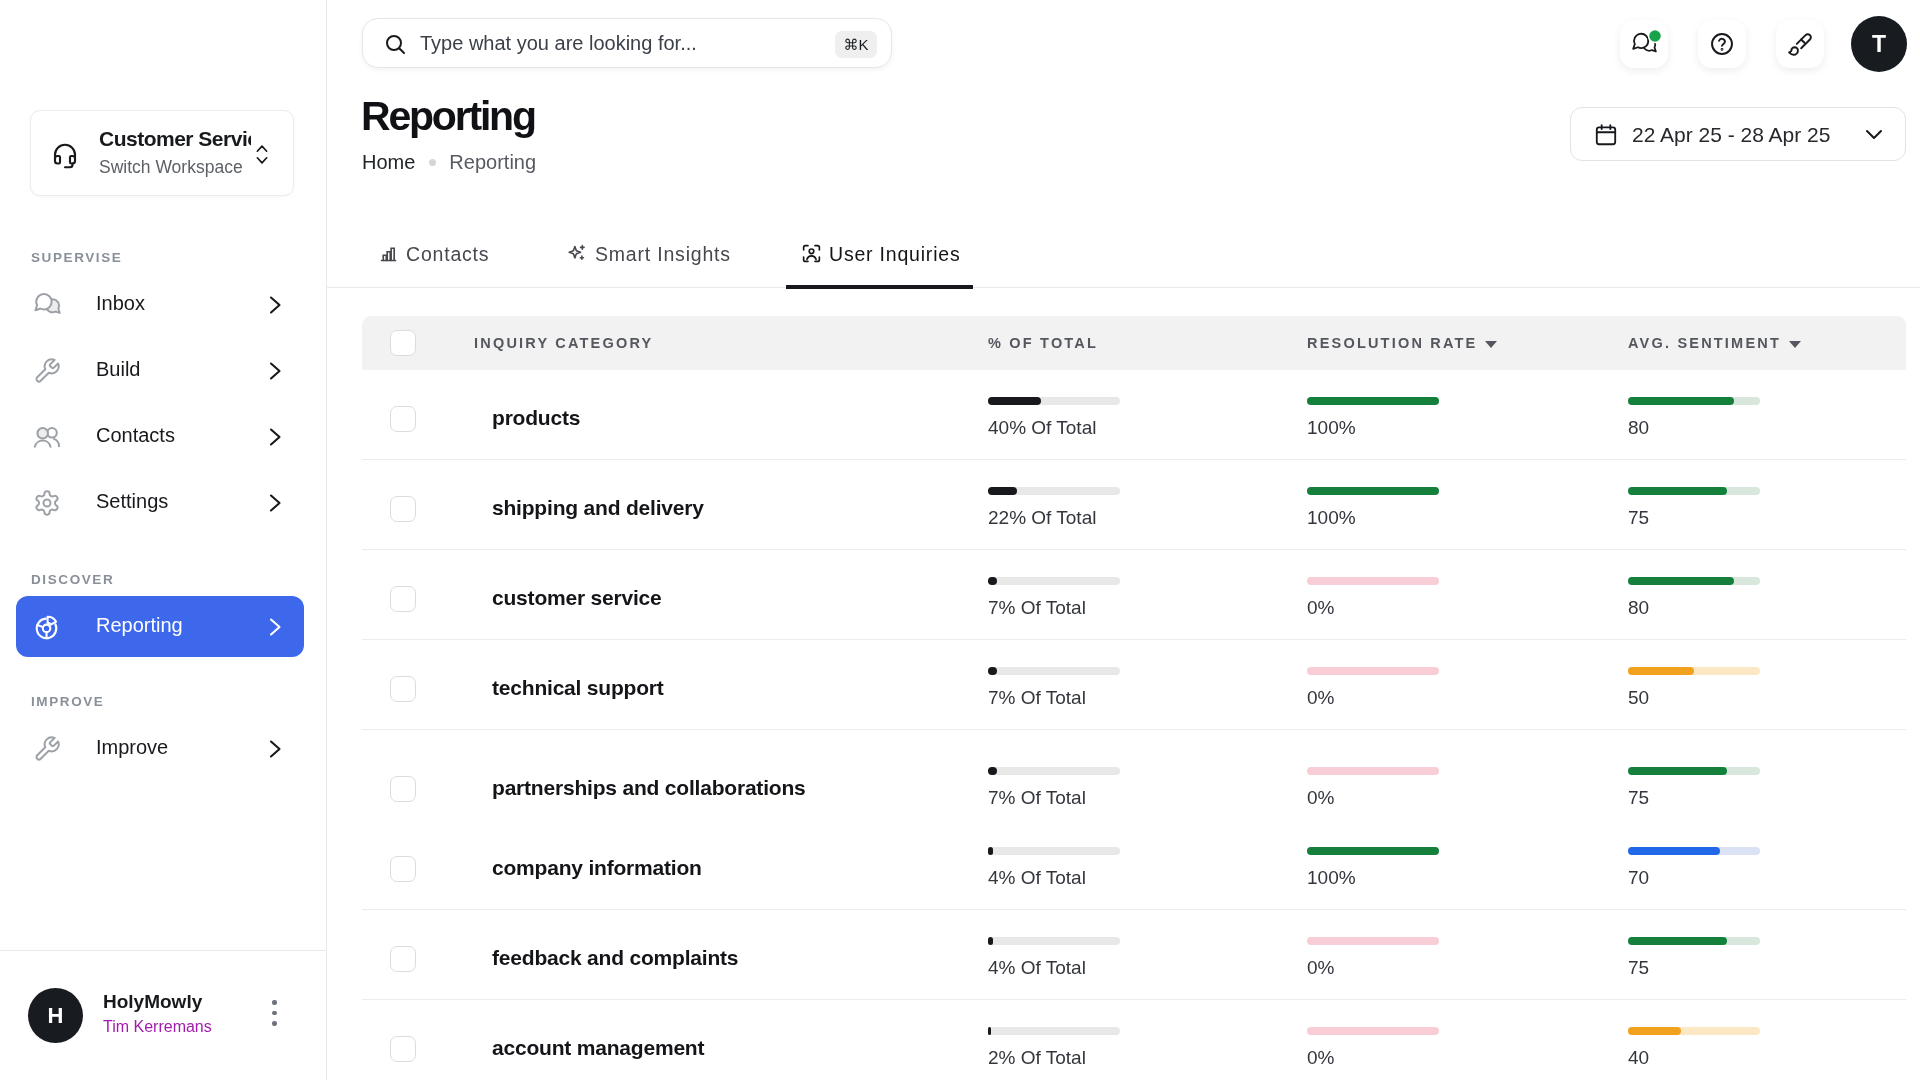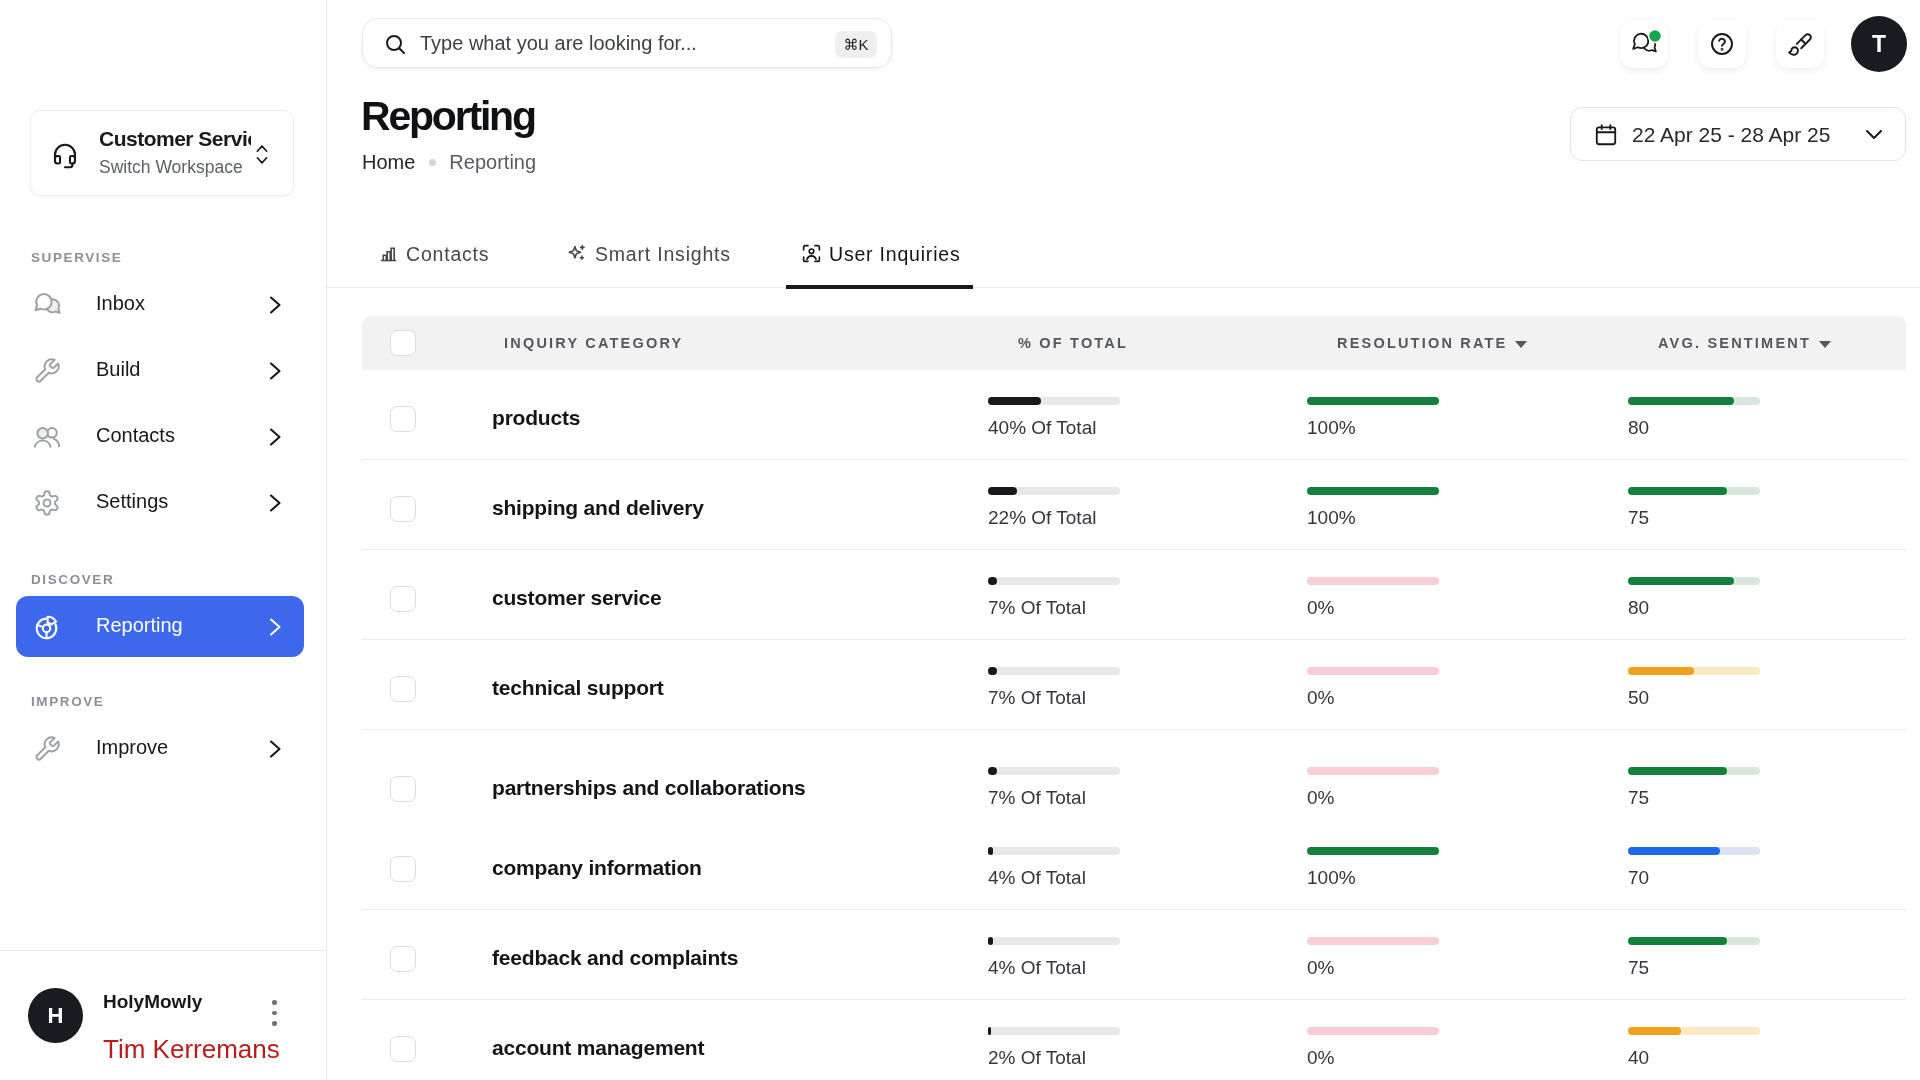--- a/index.html
+++ b/index.html
@@ -26,21 +26,21 @@
 #nav-reporting { background:#3e68ec; border-radius:12px; height:61px; }
 #nav-reporting .ntext { color:#fff; top:18px; }
 #nav-reporting .nicon { top:17px; }
 #nav-reporting .nchev { top:21px; }
 #sb-divider { position:absolute; left:0; top:950px; width:327px; height:1px; background:#e9e9e9; }
 #userrow { position:absolute; left:28px; top:988px; width:270px; height:56px; }
 #uavatar { position:absolute; left:0; top:0; width:55px; height:55px; border-radius:50%;
   background:#181b20; color:#fff; font-size:22px; font-weight:bold;
   display:flex; align-items:center; justify-content:center; }
 #uname { position:absolute; left:75px; top:3px; font-size:19px; font-weight:bold; color:#17191c; }
-#usub { position:absolute; left:75px; top:46px; font-size:26px; color:#b91c1c; }
+#usub { position:absolute; left:75px; top:30px; font-size:16px; color:#a21caf; }
 #udots { position:absolute; left:244px; top:12px; width:5px; }
 #udots span { display:block; width:4.5px; height:4.5px; border-radius:50%; background:#6c727b; margin-bottom:6px; }
 
 
 #search { position:absolute; left:362px; top:18px; width:530px; height:50px;
   border:1px solid #e7e7e7; border-radius:16px; background:#fff;
   box-shadow:0 2px 5px rgba(0,0,0,0.05); }
 #search .ph { position:absolute; left:57px; top:13px; font-size:20px; color:#3c4149;text-align:right; }
 #kbd { position:absolute; right:14px; top:12px; width:42px; height:27px; background:#efefef;
   border-radius:7px; font-size:15px; color:#1a1d21; display:flex; align-items:center;
@@ -69,21 +69,21 @@
 .tab .ticon { position:absolute; left:0; top:3px; }
 .tab .ttext { position:absolute; left:28px; top:3px; font-size:19.5px; color:#46484e; white-space:nowrap; letter-spacing:0.8px; }
 #tab3 .ttext { color:#141519; }
 #tabline { position:absolute; left:786px; top:285px; width:187px; height:3.5px; background:#17191c; }
 
 
 #table { position:absolute; left:362px; top:316px; width:1544px; height:764px; }
 #thead { position:absolute; left:0; top:0; width:1544px; height:54px; background:#f2f2f2;
   border-radius:9px 9px 0 0; }
 .hlabel { position:absolute; top:19px; font-size:14.5px; font-weight:bold; color:#54575e;
-  letter-spacing:2.2px;margin-left:30px; }
+  letter-spacing:2.2px; }
 .checkbox { position:absolute; width:26px; height:26px; border:1.5px solid #dcdcdc;
   border-radius:7px; background:#fff; }
 .sortarrow { display:inline-block; width:0; height:0; border-left:6px solid transparent;
   border-right:6px solid transparent; border-top:7px solid #54575e; margin-left:8px; }
 .row { position:absolute; left:0; width:1544px; height:90px; border-bottom:1px solid #ececec; background:#fff; }
 .row .cat { position:absolute; left:130px; top:36px; font-size:21px; font-weight:bold; color:#141519; letter-spacing:-0.2px; }
 .row .checkbox { left:28px; top:36px; }
 .bar { position:absolute; top:27px; width:132px; height:8px; border-radius:4px; }
 .bar i { position:absolute; left:0; top:0; height:8px; border-radius:4px; display:block; }
 .bval { position:absolute; top:47px; font-size:19px; color:#33363c; }

